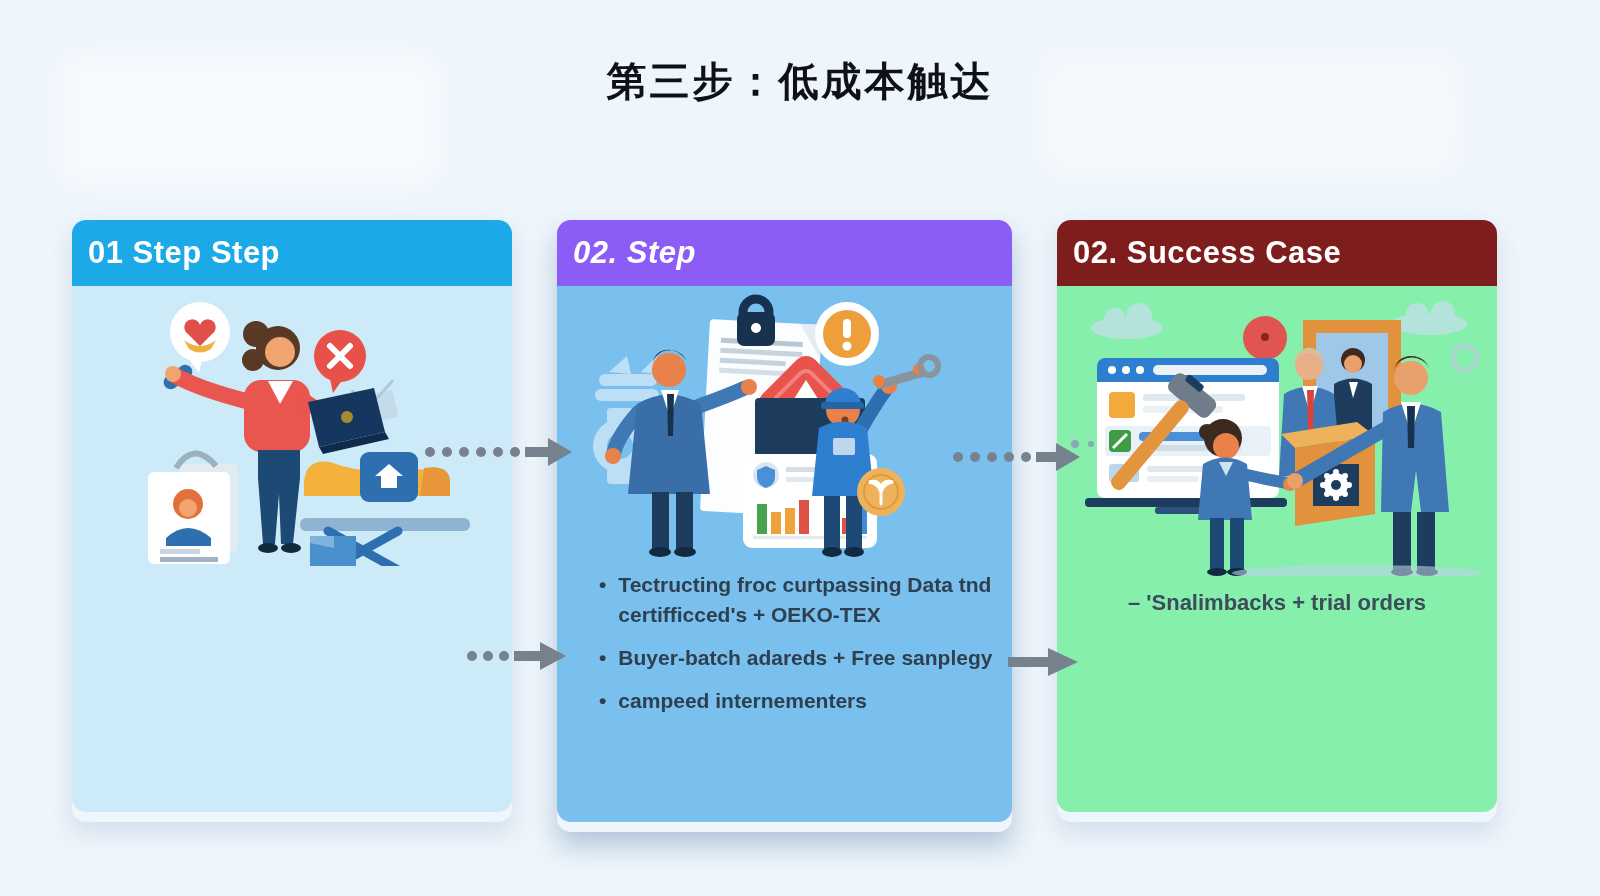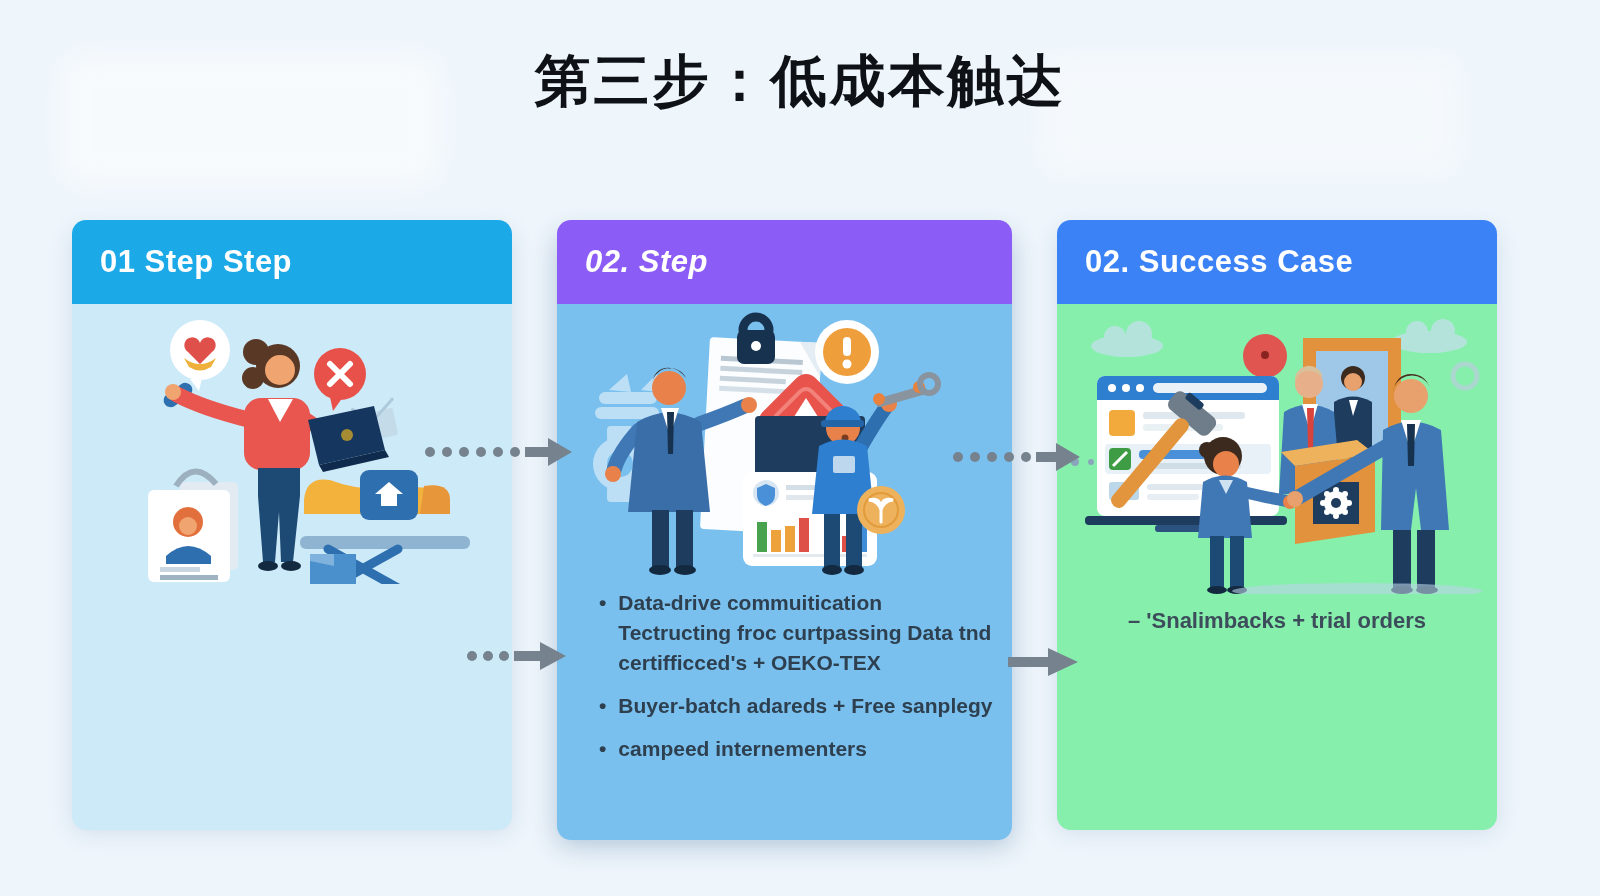--- a/index.html
+++ b/index.html
@@ -2,34 +2,34 @@
 <html><head>
 <meta charset="utf-8">
 <style>
   html,body{margin:0;padding:0;}
   body{width:1600px;height:896px;font-family:"Liberation Sans",sans-serif;}
   .canvas{position:relative;width:1600px;height:896px;background:#eef5fb;overflow:hidden;border-bottom:2px solid #dde4ea;}
   .ghost{position:absolute;background:#ffffff;opacity:.55;filter:blur(14px);border-radius:18px;}
   .ghost-left{left:60px;top:55px;width:380px;height:130px;}
   .ghost-right{left:1040px;top:55px;width:420px;height:120px;opacity:.4;}
   .title{position:absolute;left:0;top:48px;width:1600px;text-align:center;color:#0e1216;font-weight:900;}
-  .title .t1{font-size:56px;line-height:66px;letter-spacing:3px;}
+  .title .t1{font-size:40px;line-height:66px;letter-spacing:3px;}
   .title .t2{font-size:53px;line-height:72px;letter-spacing:1px;}
   .card{position:absolute;top:220px;border-radius:14px;box-shadow:0 10px 22px rgba(80,120,160,.18);}
-  .card header{height:84px;border-radius:14px 14px 0 0;display:flex;align-items:center;padding-left:28px;
+  .card header{height:66px;border-radius:14px 14px 0 0;display:flex;align-items:center;padding-left:16px;
     color:#ffffff;font-size:31px;font-weight:800;letter-spacing:.5px;}
   .card .body{position:relative;border-radius:0 0 14px 14px;overflow:hidden;}
   .card1{left:72px;width:440px;height:602px;}
   .card1 header{background:#1ba9e8;}
   .card1 .body{height:526px;background:#cdeaf8;}
   .card2{left:557px;width:455px;height:612px;box-shadow:0 14px 26px rgba(40,90,140,.30);}
   .card2 header{background:#8b5cf6;font-style:italic;}
   .card2 .body{height:536px;background:#7ac0ee;}
   .card3{left:1057px;width:440px;height:602px;}
-  .card3 header{background:#3b82f6;}
+  .card3 header{background:#7f1d1d;}
   .card3 .body{height:526px;background:#86efac;}
   .ill{display:block;}
   .text-center{margin-top:6px;padding:0 26px;text-align:center;color:#3d4c5a;font-size:21px;line-height:31px;font-weight:600;}
   .bullets{margin-top:4px;padding:0 16px 0 42px;color:#2e4050;font-size:21px;line-height:30px;font-weight:600;}
   .bullet{display:flex;gap:12px;margin-bottom:13px;}
   .bullet .dot{flex:0 0 auto;}
   .case-line{margin-top:14px;padding:0 20px;text-align:center;color:#3d4c5a;font-size:22px;font-weight:600;}
   .arrow{position:absolute;z-index:5;}
 </style>
 </head>
@@ -228,21 +228,20 @@
         <g>
           <circle cx="324" cy="206" r="24" fill="#eeb25c"></circle>
           <circle cx="324" cy="206" r="17" fill="none" stroke="#e19b3a" stroke-width="2"></circle>
           <path d="M324 218 v-12 M324 206 q-3 -9 -12 -10 q10 -3 12 6 M324 206 q3 -9 12 -10 q-10 -3 -12 6" stroke="#ffffff" stroke-width="3" fill="none" stroke-linecap="round"></path>
         </g>
       </svg>
       <div class="bullets">
         <div class="bullet">
           <span class="dot">•</span>
           <span>
-            <div>Data-drive commuitication</div>
             <div>Tectructing froc curtpassing Data tnd</div>
             <div>certifficced's + OEKO-TEX</div>
           </span>
         </div>
         <div class="bullet">
           <span class="dot">•</span>
           <span>
             <div>Buyer-batch adareds + Free sanplegy</div>
           </span>
         </div>

